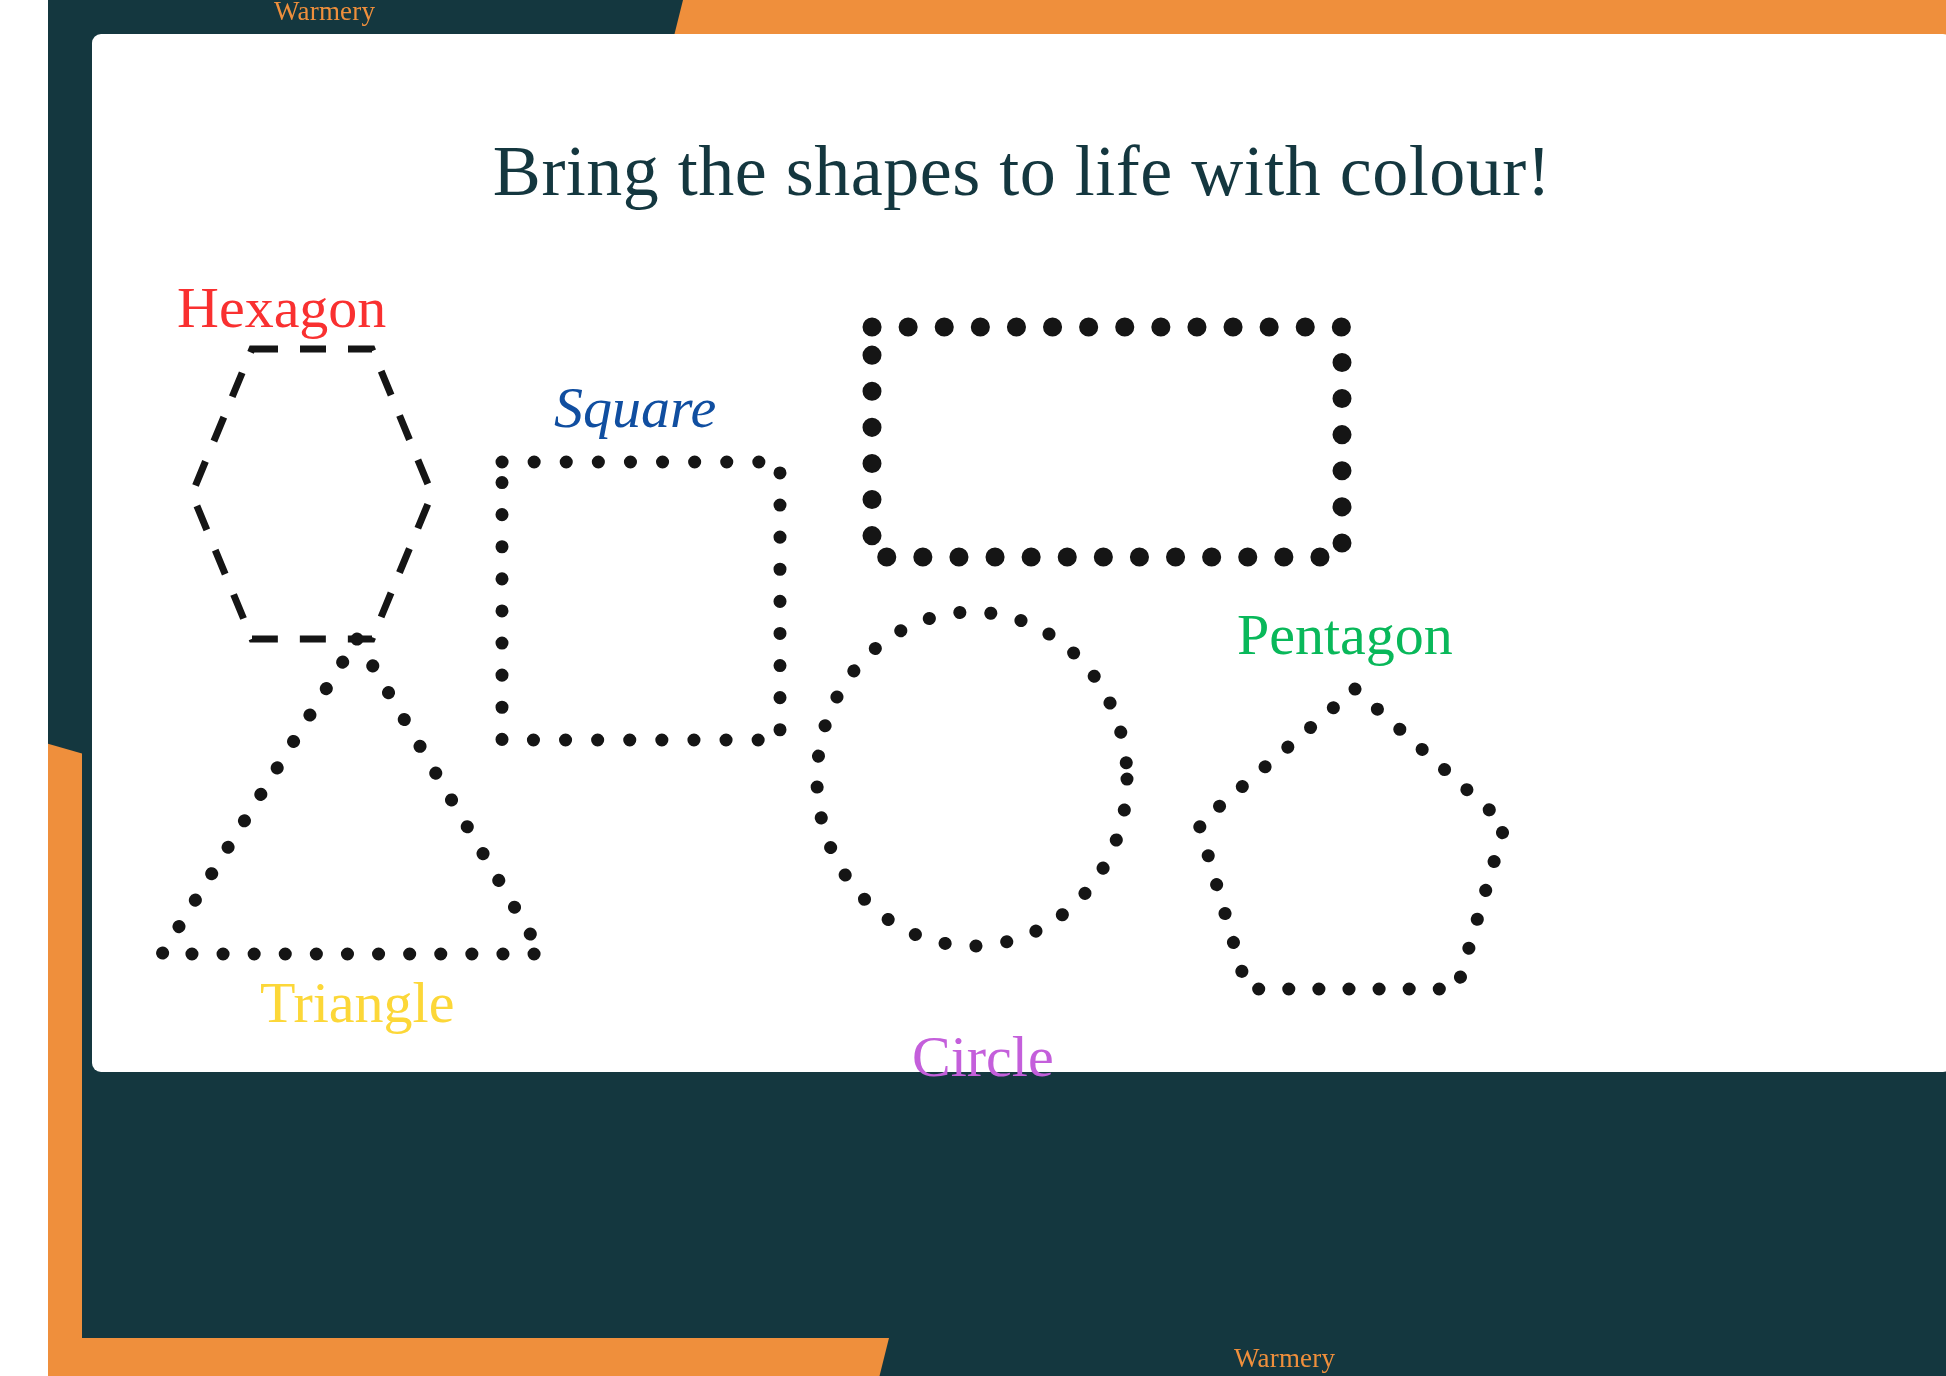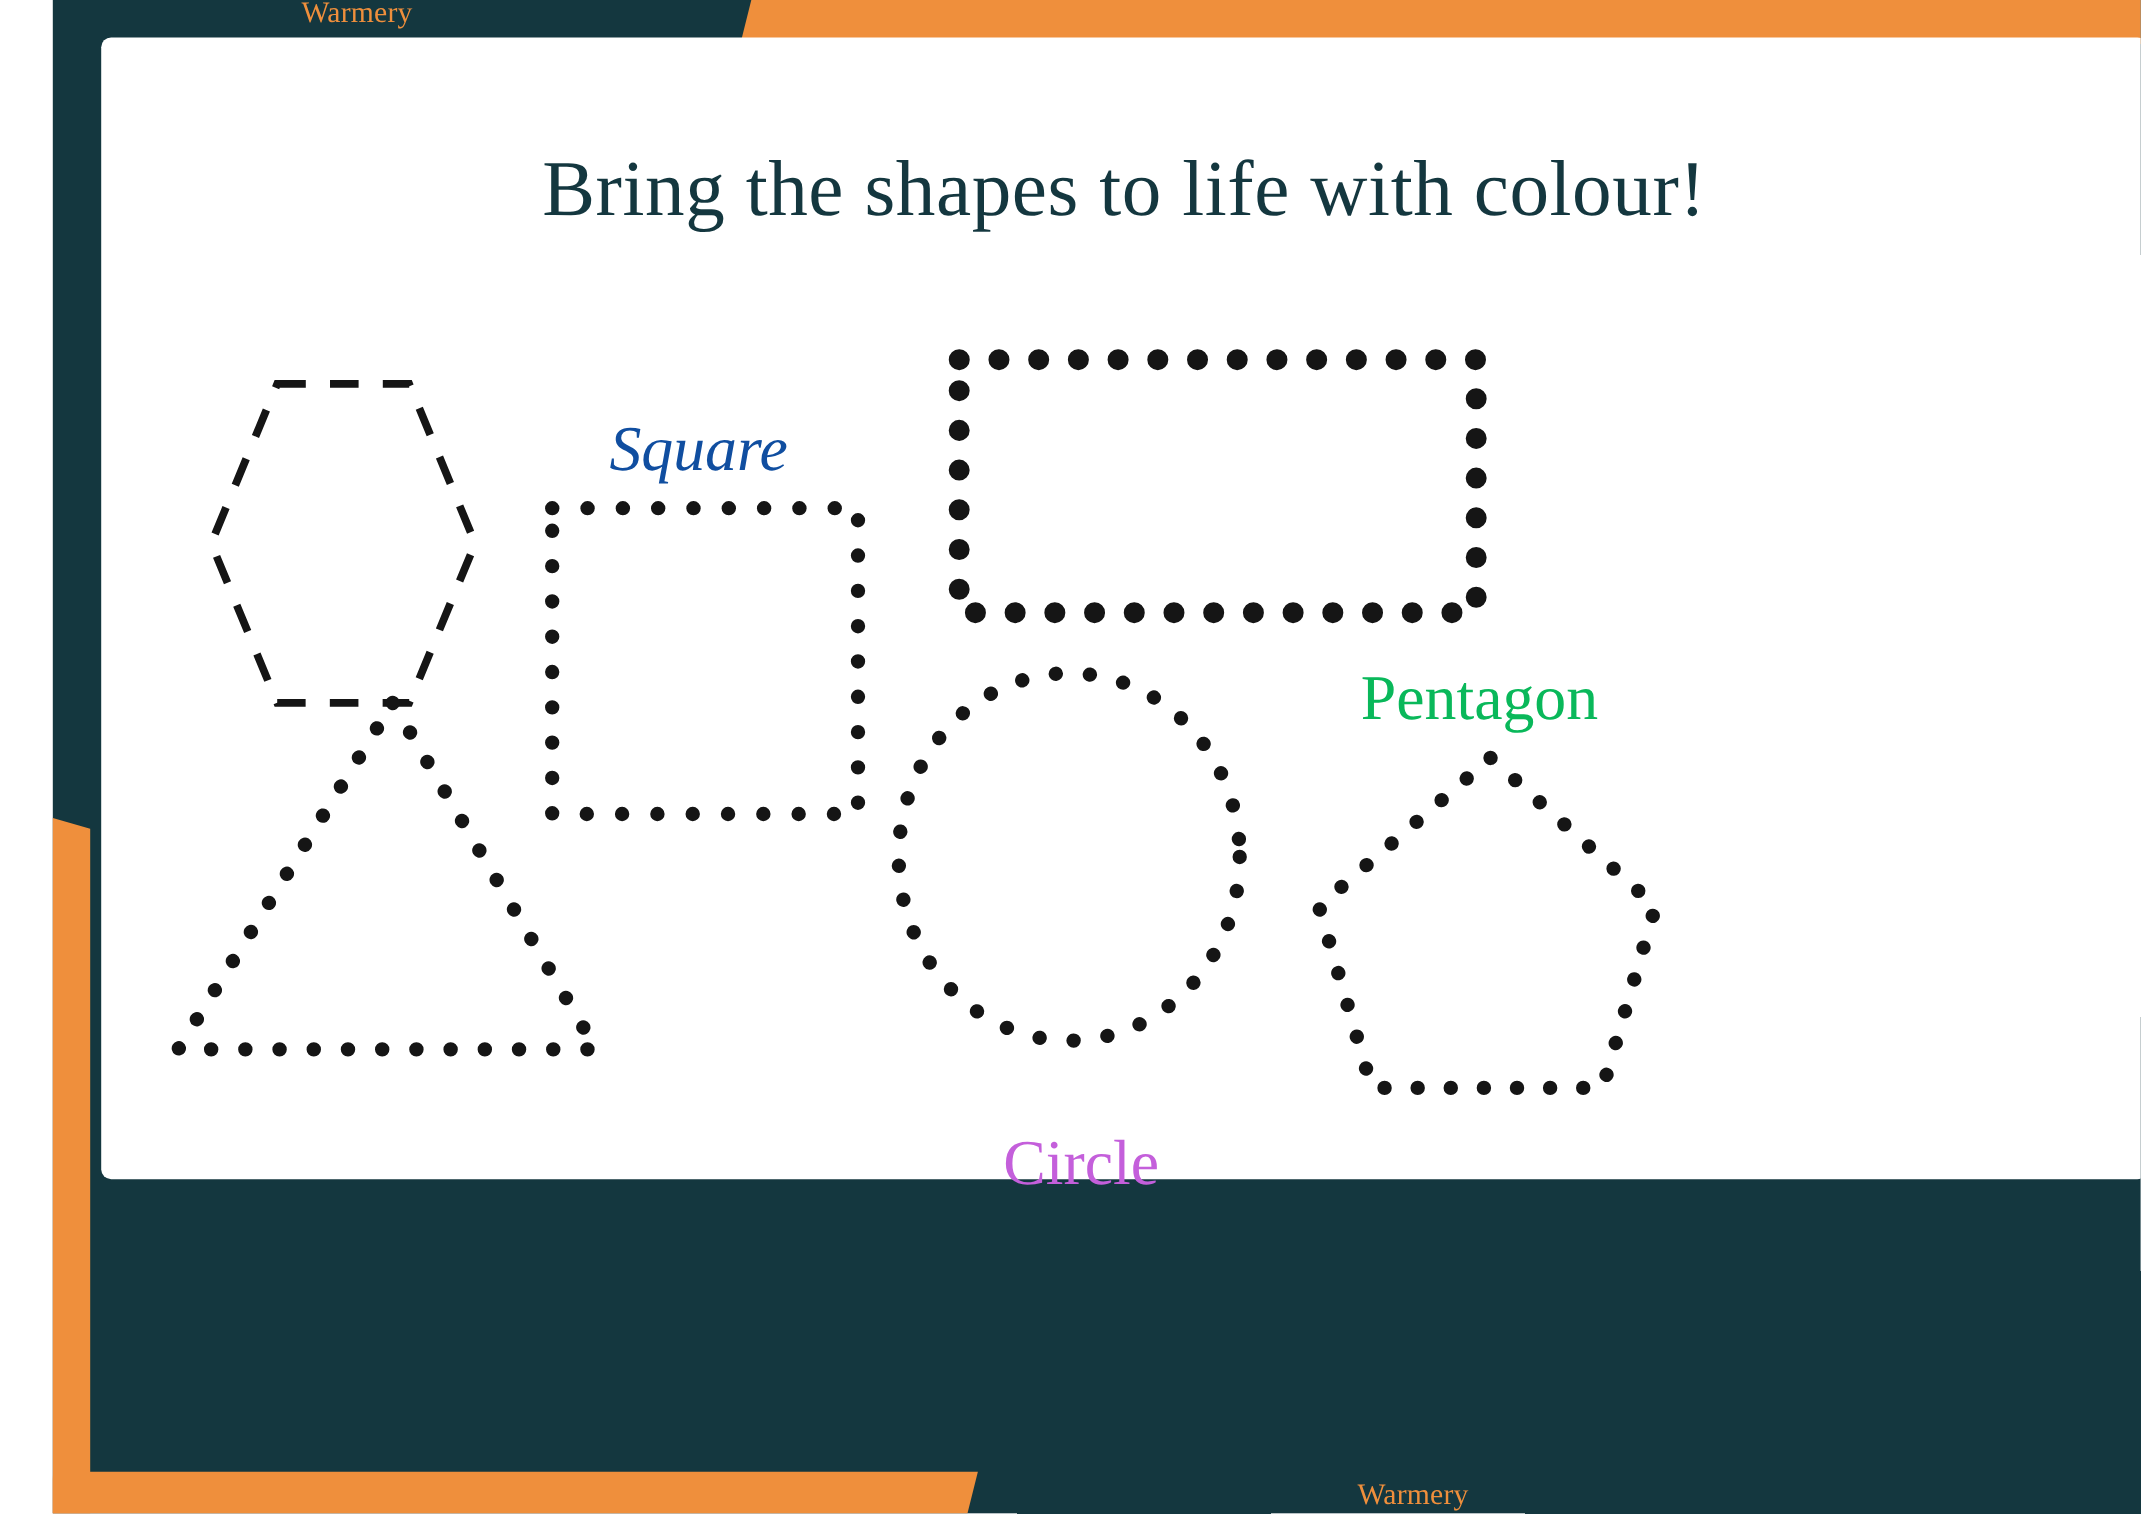--- a/index.html
+++ b/index.html
@@ -127,39 +127,41 @@
   <div class="deco" id="deco-bottom-band"></div>
   <div class="deco" id="deco-bottom-right-wedge"></div>
 
   <div class="watermark" id="watermark-top">Warmery</div>
   <div class="watermark" id="watermark-bottom">Warmery</div>
 
   <div id="canvas">
 
     <div id="page-title">Bring the shapes to life with colour!</div>
 
+    <div class="shape-label" style="left:85px; top:245px; color:#F93030;">Hexagon</div>
     <div class="shape-svg" style="left:40px; top:300px;">
       <svg width="360" height="320" viewBox="0 0 360 320">
         <polygon points="120,15 240,15 300,160 240,305 120,305 60,160" fill="none" stroke="#151515" stroke-width="7" stroke-dasharray="26 22" stroke-linecap="butt"></polygon>
       </svg>
     </div>
 
     <div class="shape-label" style="left:462px; top:345px; color:#104EA0;font-style:italic;">Square</div>
     <div class="shape-svg" style="left:400px; top:418px;">
       <svg width="300" height="300" viewBox="0 0 300 300">
         <rect x="10" y="10" width="278" height="278" fill="none" stroke="#151515" stroke-width="13" stroke-dasharray="0.1 32" stroke-linecap="round"></rect>
       </svg>
     </div>
 
     <div class="shape-svg" style="left:765px; top:278px;">
       <svg width="500" height="260" viewBox="0 0 500 260">
         <rect x="15" y="15" width="470" height="230" fill="none" stroke="#151515" stroke-width="19" stroke-dasharray="0.1 36" stroke-linecap="round"></rect>
       </svg>
     </div>
 
+    <div class="shape-label" style="left:168px; top:940px; color:#FCD738;">Triangle</div>
     <div class="shape-svg" style="left:40px; top:590px;">
       <svg width="440" height="350" viewBox="0 0 440 350">
         <polygon points="225,15 410,330 30,330" fill="none" stroke="#151515" stroke-width="13" stroke-dasharray="0.1 31" stroke-linecap="round"></polygon>
       </svg>
     </div>
 
     <div class="shape-label" style="left:820px; top:994px; color:#C45FDB;">Circle</div>
     <div class="shape-svg" style="left:715px; top:565px;">
       <svg width="330" height="360" viewBox="0 0 330 360">
         <ellipse cx="165" cy="180" rx="155" ry="167" fill="none" stroke="#151515" stroke-width="13" stroke-dasharray="0.1 31" stroke-linecap="round"></ellipse>

